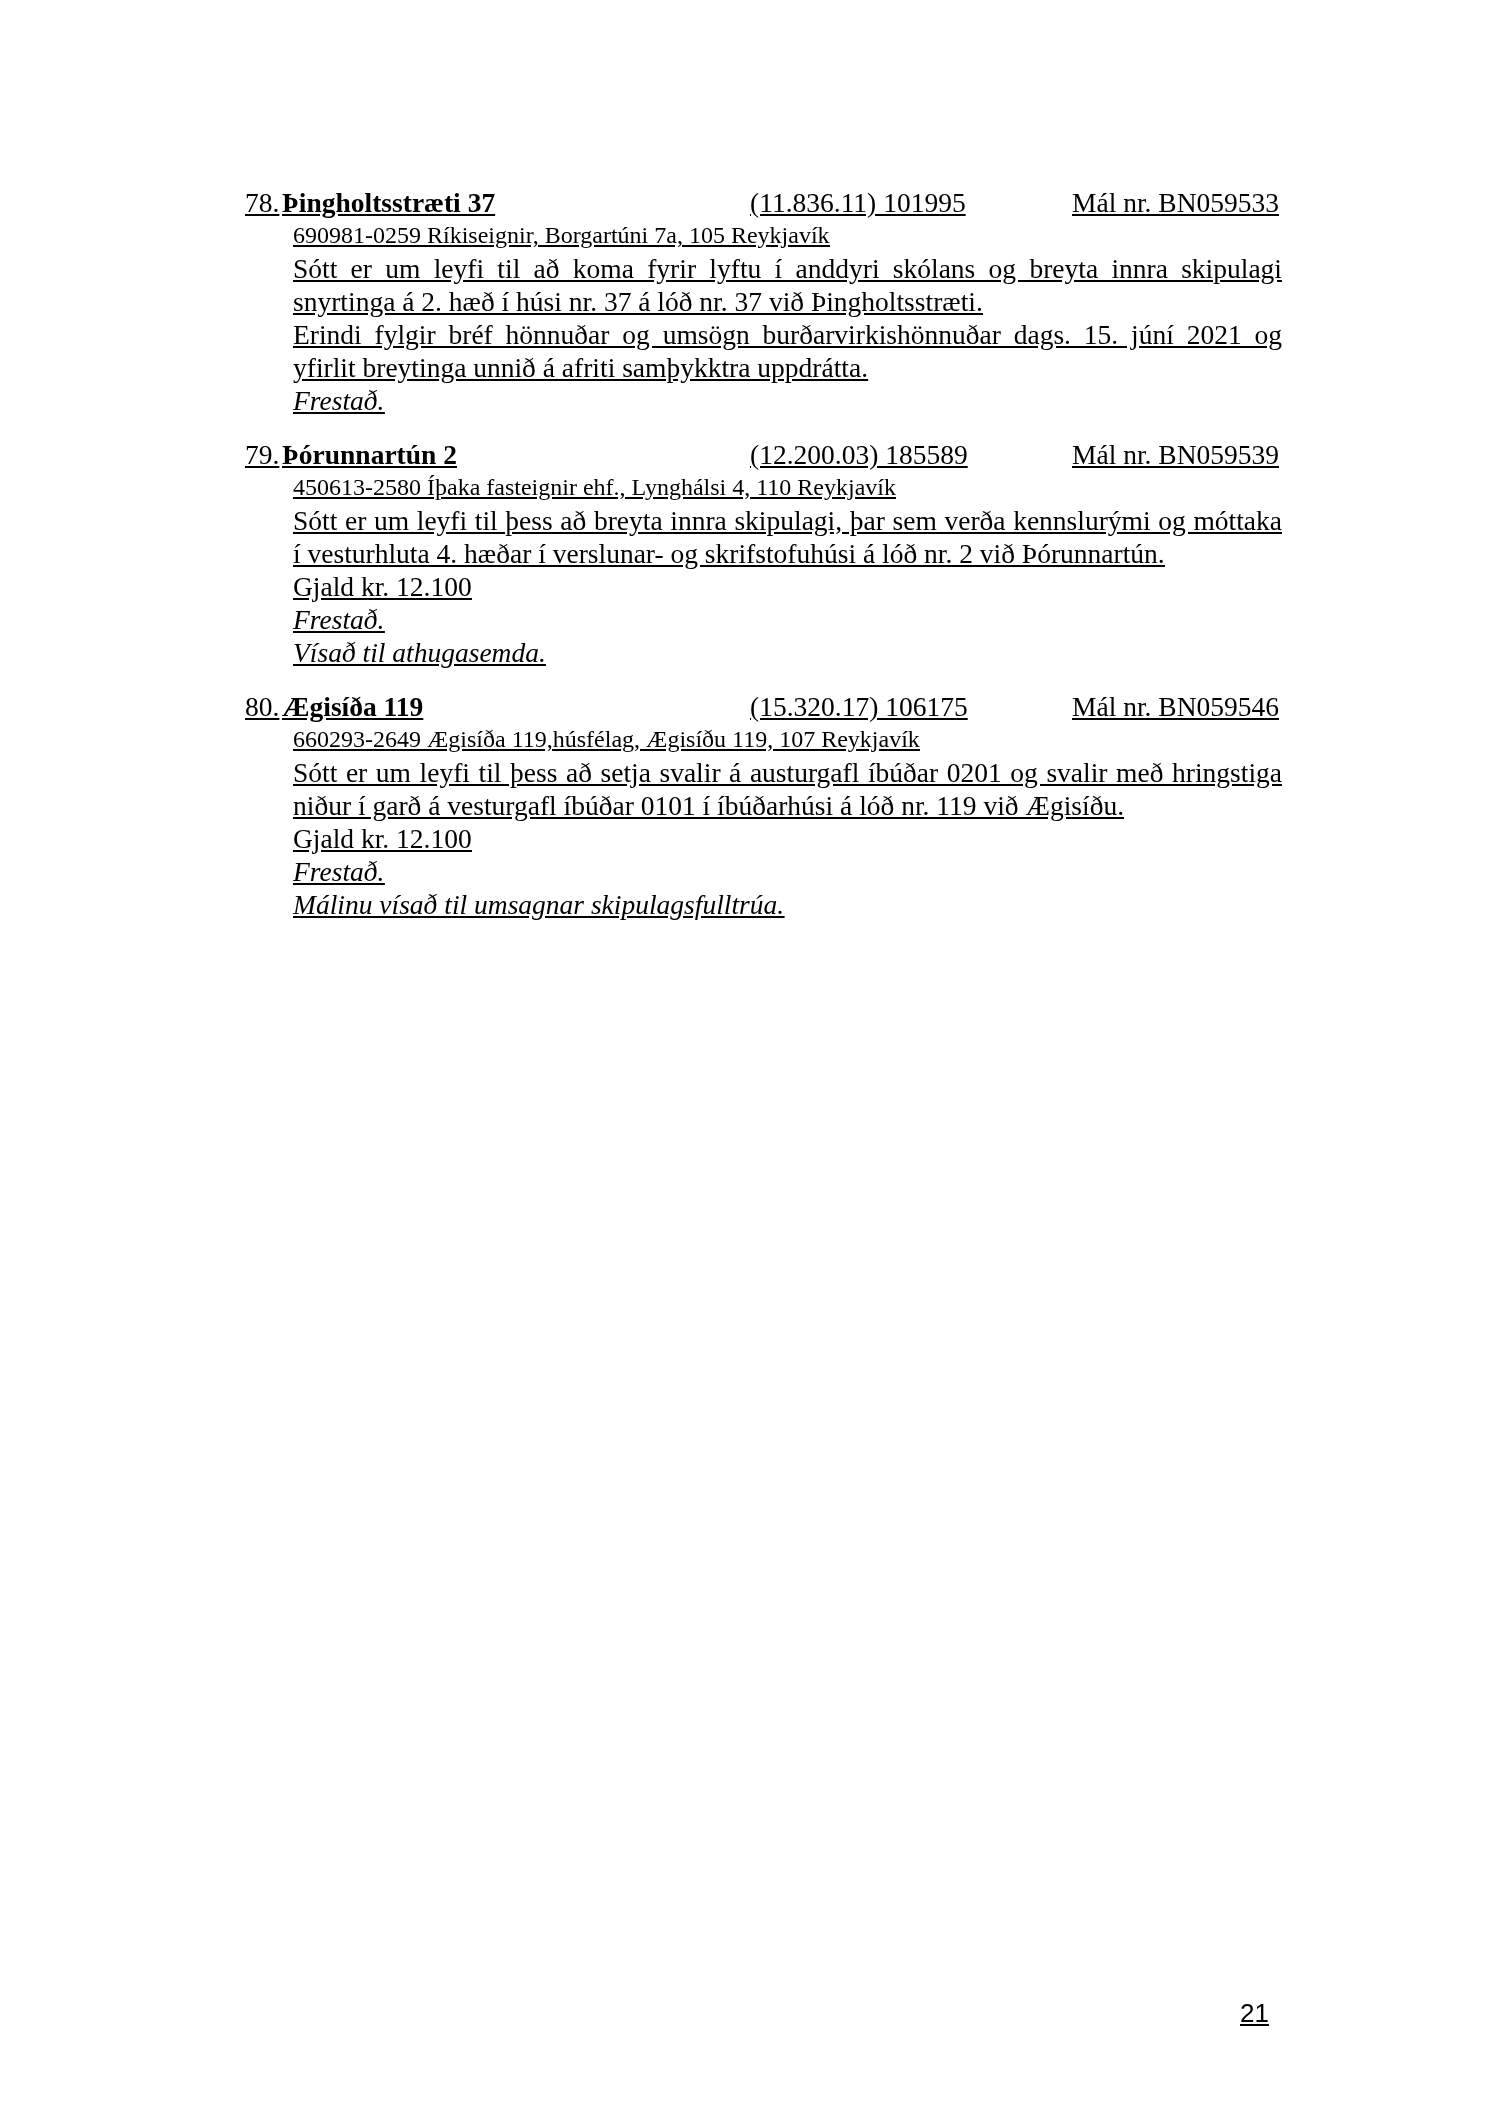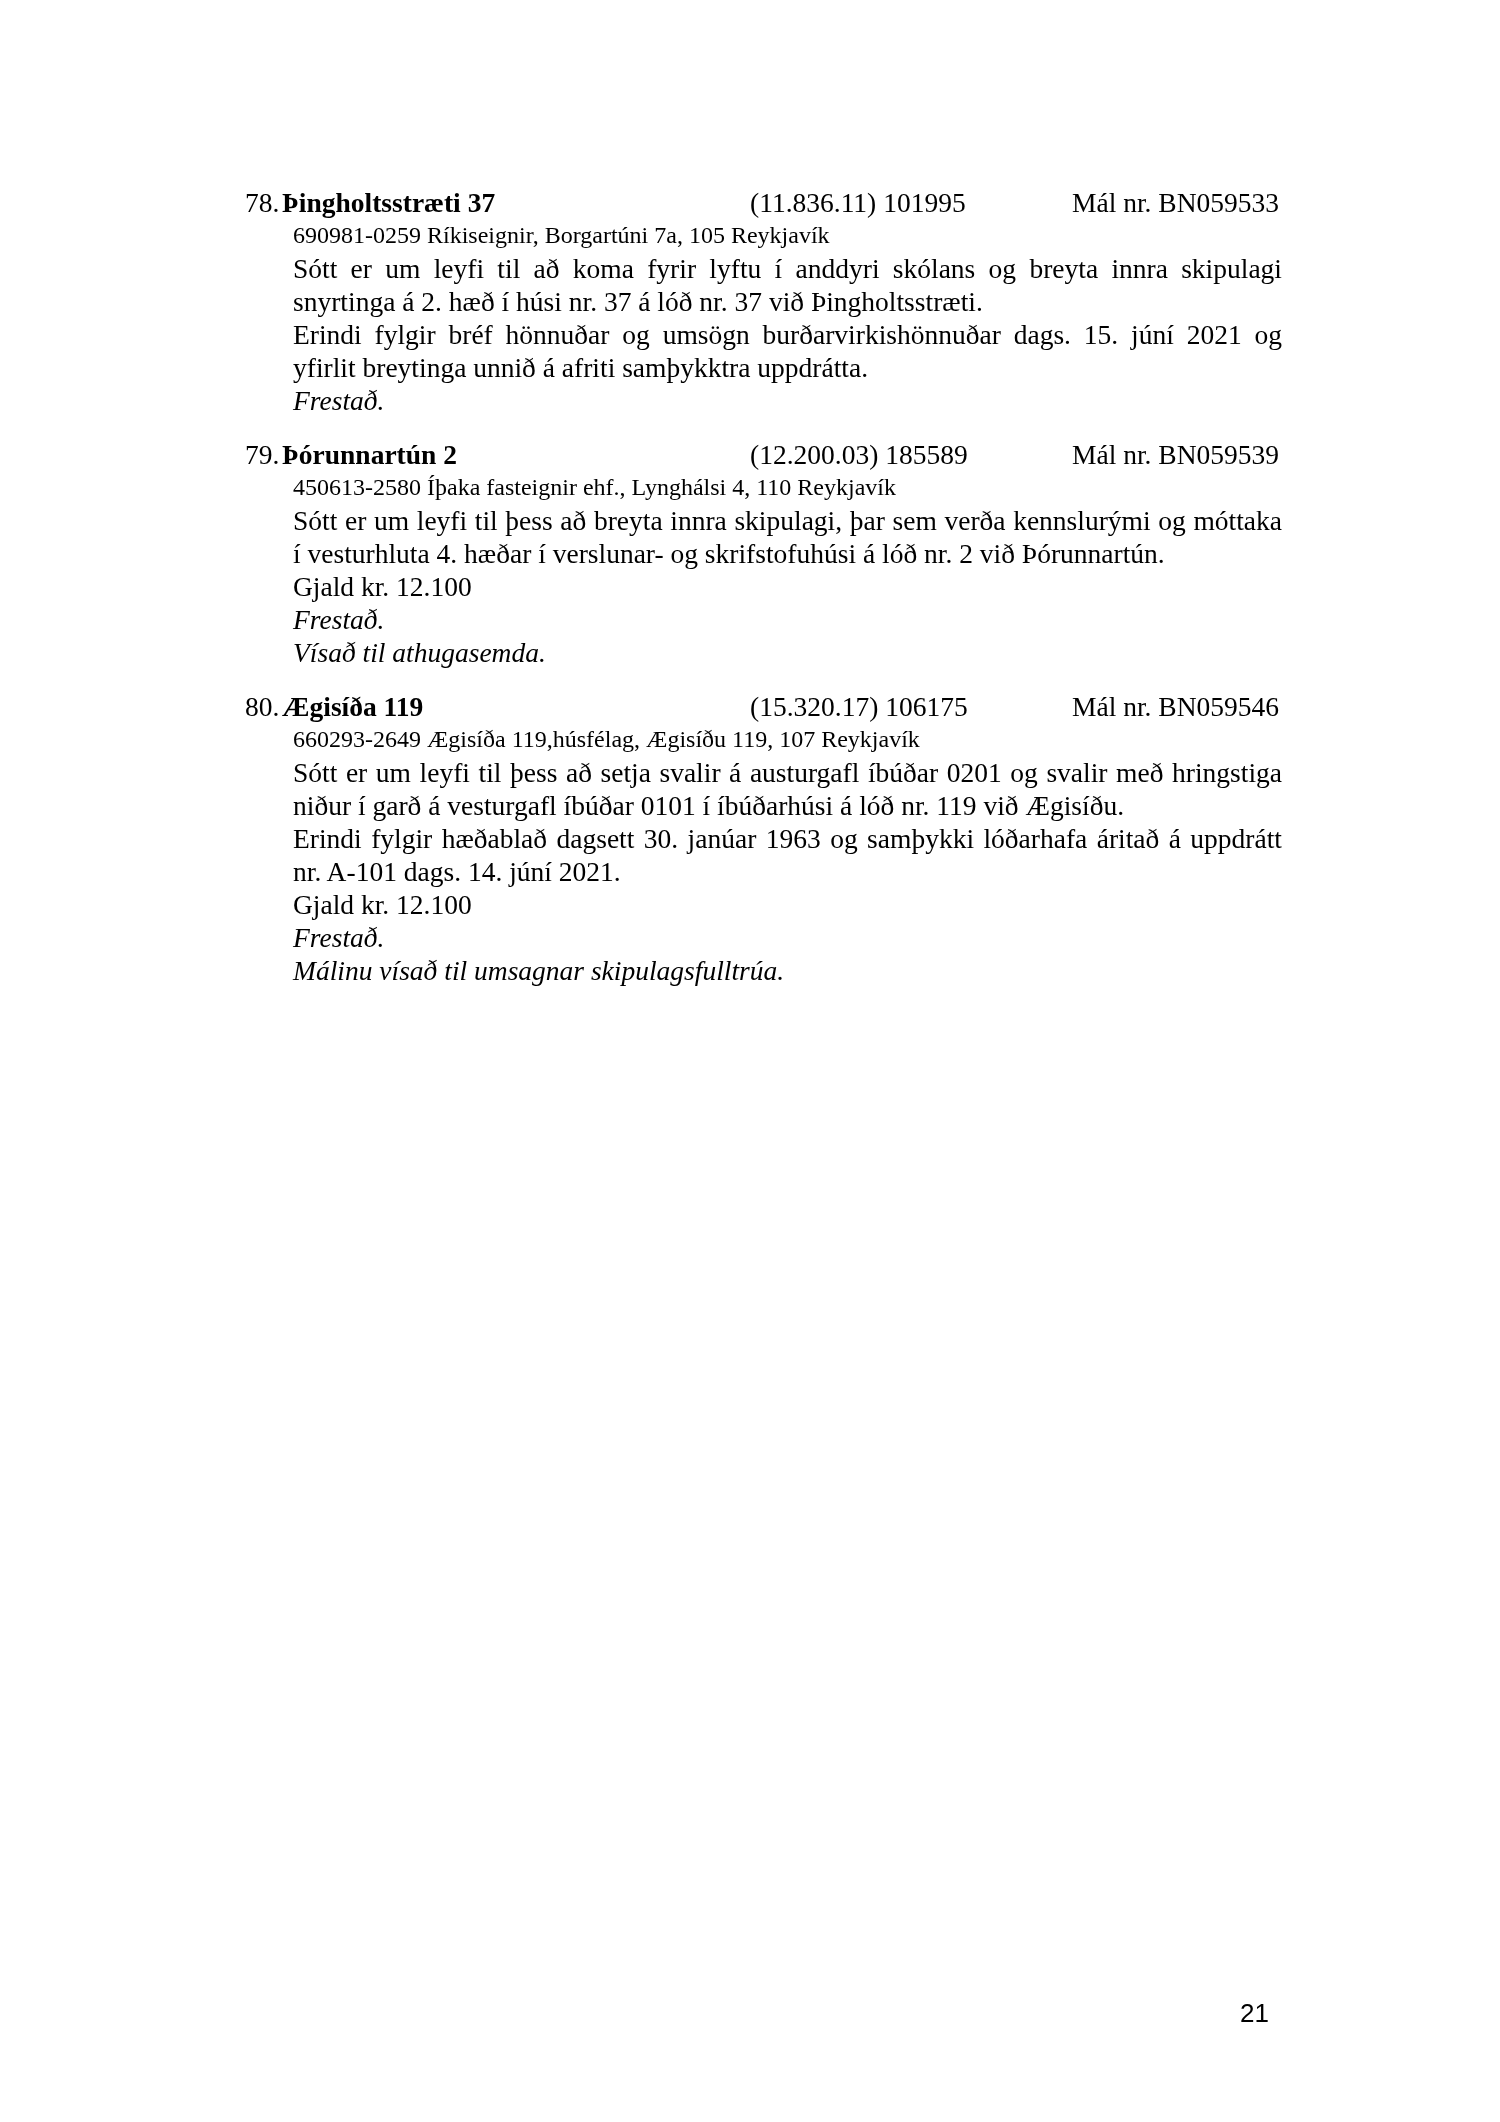--- a/index.html
+++ b/index.html
@@ -1,15 +1,15 @@
 <!DOCTYPE html>
 <html><head>
 <meta charset="utf-8">
 <style>
-  * { margin: 0; padding: 0; box-sizing: border-box; }
+  * { margin: 0; padding: 0; box-sizing: border-box; text-decoration: underline; }
   html, body { background: #ffffff; }
   body {
     width: 1500px;
     height: 2122px;
     position: relative;
     font-family: "Liberation Serif", serif;
     color: #000000;
     overflow: hidden;
   }
   .doc-page { position: absolute; inset: 0; }
@@ -78,21 +78,20 @@
   <section class="case">
     <div class="case-heading">
       <span class="heading-num">80.</span>
       <span class="heading-title">Ægisíða 119</span>
       <span class="heading-ref">(15.320.17) 106175</span>
       <span class="heading-case">Mál nr. BN059546</span>
     </div>
     <div class="case-body">
       <p class="owner-line">660293-2649 Ægisíða 119,húsfélag, Ægisíðu 119, 107 Reykjavík</p>
       <p class="justified">Sótt er um leyfi til þess að setja svalir á austurgafl íbúðar 0201 og svalir með hringstiga niður í garð á vesturgafl íbúðar 0101 í íbúðarhúsi á lóð nr. 119 við Ægisíðu.</p>
-      <p class="justified">Erindi fylgir hæðablað dagsett 30. janúar 1963 og samþykki lóðarhafa áritað á uppdrátt nr. A-101 dags. 14. júní 2021.</p>
       <p>Gjald kr. 12.100</p>
       <p class="italic">Frestað.</p>
       <p class="italic">Málinu vísað til umsagnar skipulagsfulltrúa.</p>
     </div>
   </section>
 
   <div class="page-number">21</div>
 
 </div>
 

